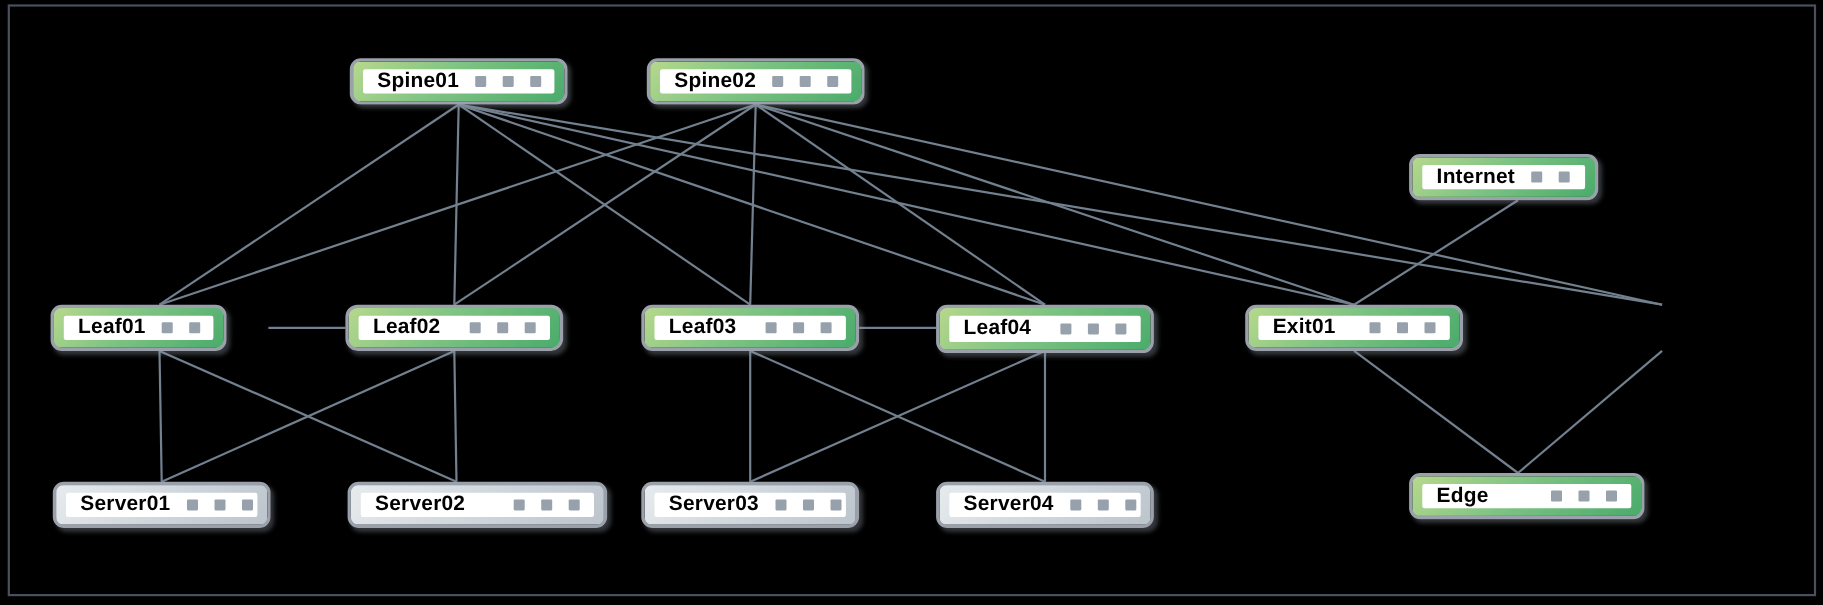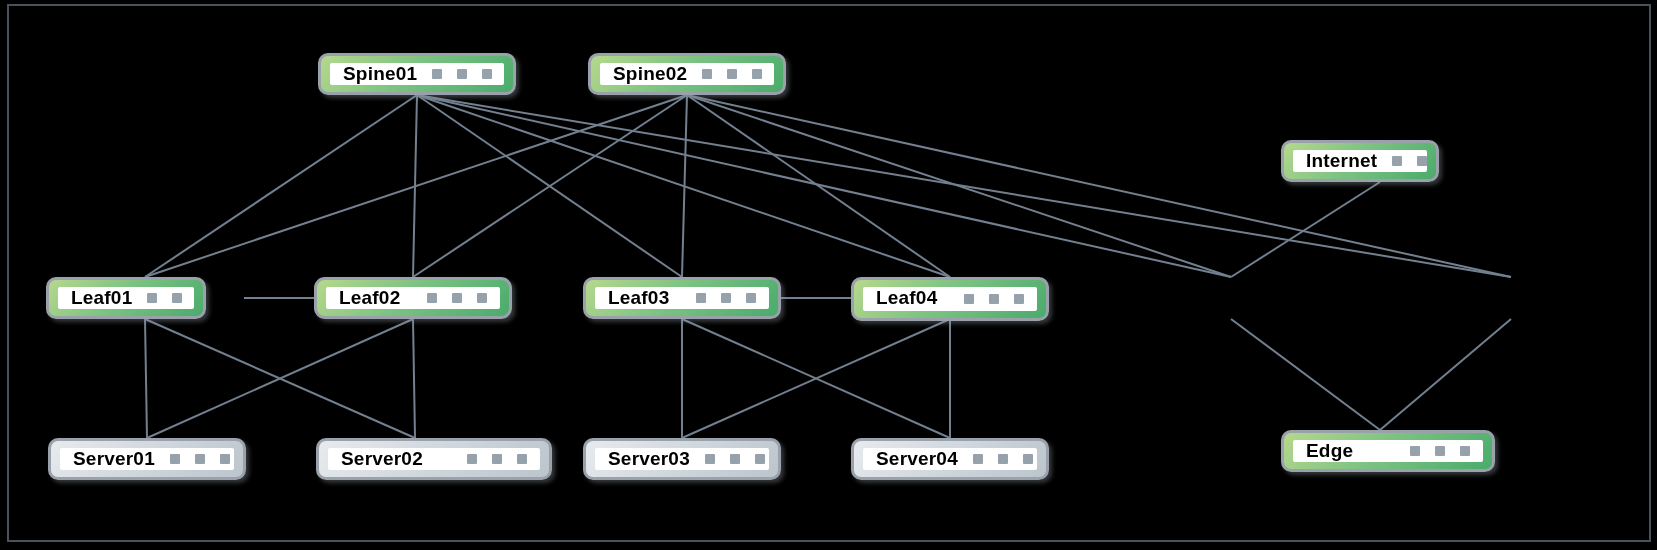--- a/index.html
+++ b/index.html
@@ -23,21 +23,21 @@
     position:absolute; z-index:2; box-sizing:border-box;
     border:3px solid var(--node-border); border-radius:10px;
     box-shadow:3px 3px 4px rgba(150,158,168,0.35);
     cursor:pointer;
   }
   .node.switch { background:linear-gradient(135deg, var(--sw1) 0%, #7ec383 45%, var(--sw2) 100%); }
   .node.server { background:linear-gradient(135deg, var(--sv1) 0%, #d2d9df 45%, var(--sv2) 100%);padding-left:17px; }
   .strip {
     position:absolute; left:9px; right:9px; top:7px; bottom:7px;
     background:var(--strip); border-radius:2px;
-    display:flex; justify-content:space-between;
+    display:flex; align-items:center; justify-content:space-between;
     padding:0 13px; overflow:hidden;
   }
   .label {
     font-size:19px; font-weight:bold; color:var(--label);
     white-space:nowrap; letter-spacing:0.2px;
   }
   .dots { display:flex; align-items:center; }
   .dots i { display:block; width:10px; height:10px; background:var(--ports); margin-left:15px; border-radius:1px; }
 </style>
 </head>
@@ -85,21 +85,21 @@
     <div class="node switch" style="left: 588px; top: 53px; width: 198px; height: 42px;">
       <div class="strip">
         <span class="label">Spine02</span>
         <span class="dots">
           <i></i>
           <i></i>
           <i></i>
         </span>
       </div>
     </div>
-    <div class="node switch" style="left: 1281px; top: 140px; width: 158px; height: 42px;">
+    <div class="node switch" style="left: 1281px; top: 140px; width: 172px; height: 42px;">
       <div class="strip">
         <span class="label">Internet</span>
         <span class="dots">
           <i></i>
           <i></i>
           <i></i>
         </span>
       </div>
     </div>
     <div class="node switch" style="left: 46px; top: 277px; width: 160px; height: 42px;">
@@ -128,20 +128,30 @@
         <span class="dots">
           <i></i>
           <i></i>
           <i></i>
         </span>
       </div>
     </div>
     <div class="node switch" style="left: 851px; top: 277px; width: 198px; height: 44px;">
       <div class="strip">
         <span class="label">Leaf04</span>
+        <span class="dots">
+          <i></i>
+          <i></i>
+          <i></i>
+        </span>
+      </div>
+    </div>
+    <div class="node switch" style="left: 1132px; top: 277px; width: 198px; height: 42px;">
+      <div class="strip">
+        <span class="label">Exit01</span>
         <span class="dots">
           <i></i>
           <i></i>
           <i></i>
         </span>
       </div>
     </div>
     <div class="node server" style="left: 48px; top: 438px; width: 198px; height: 42px;">
       <div class="strip">
         <span class="label">Server01</span>

